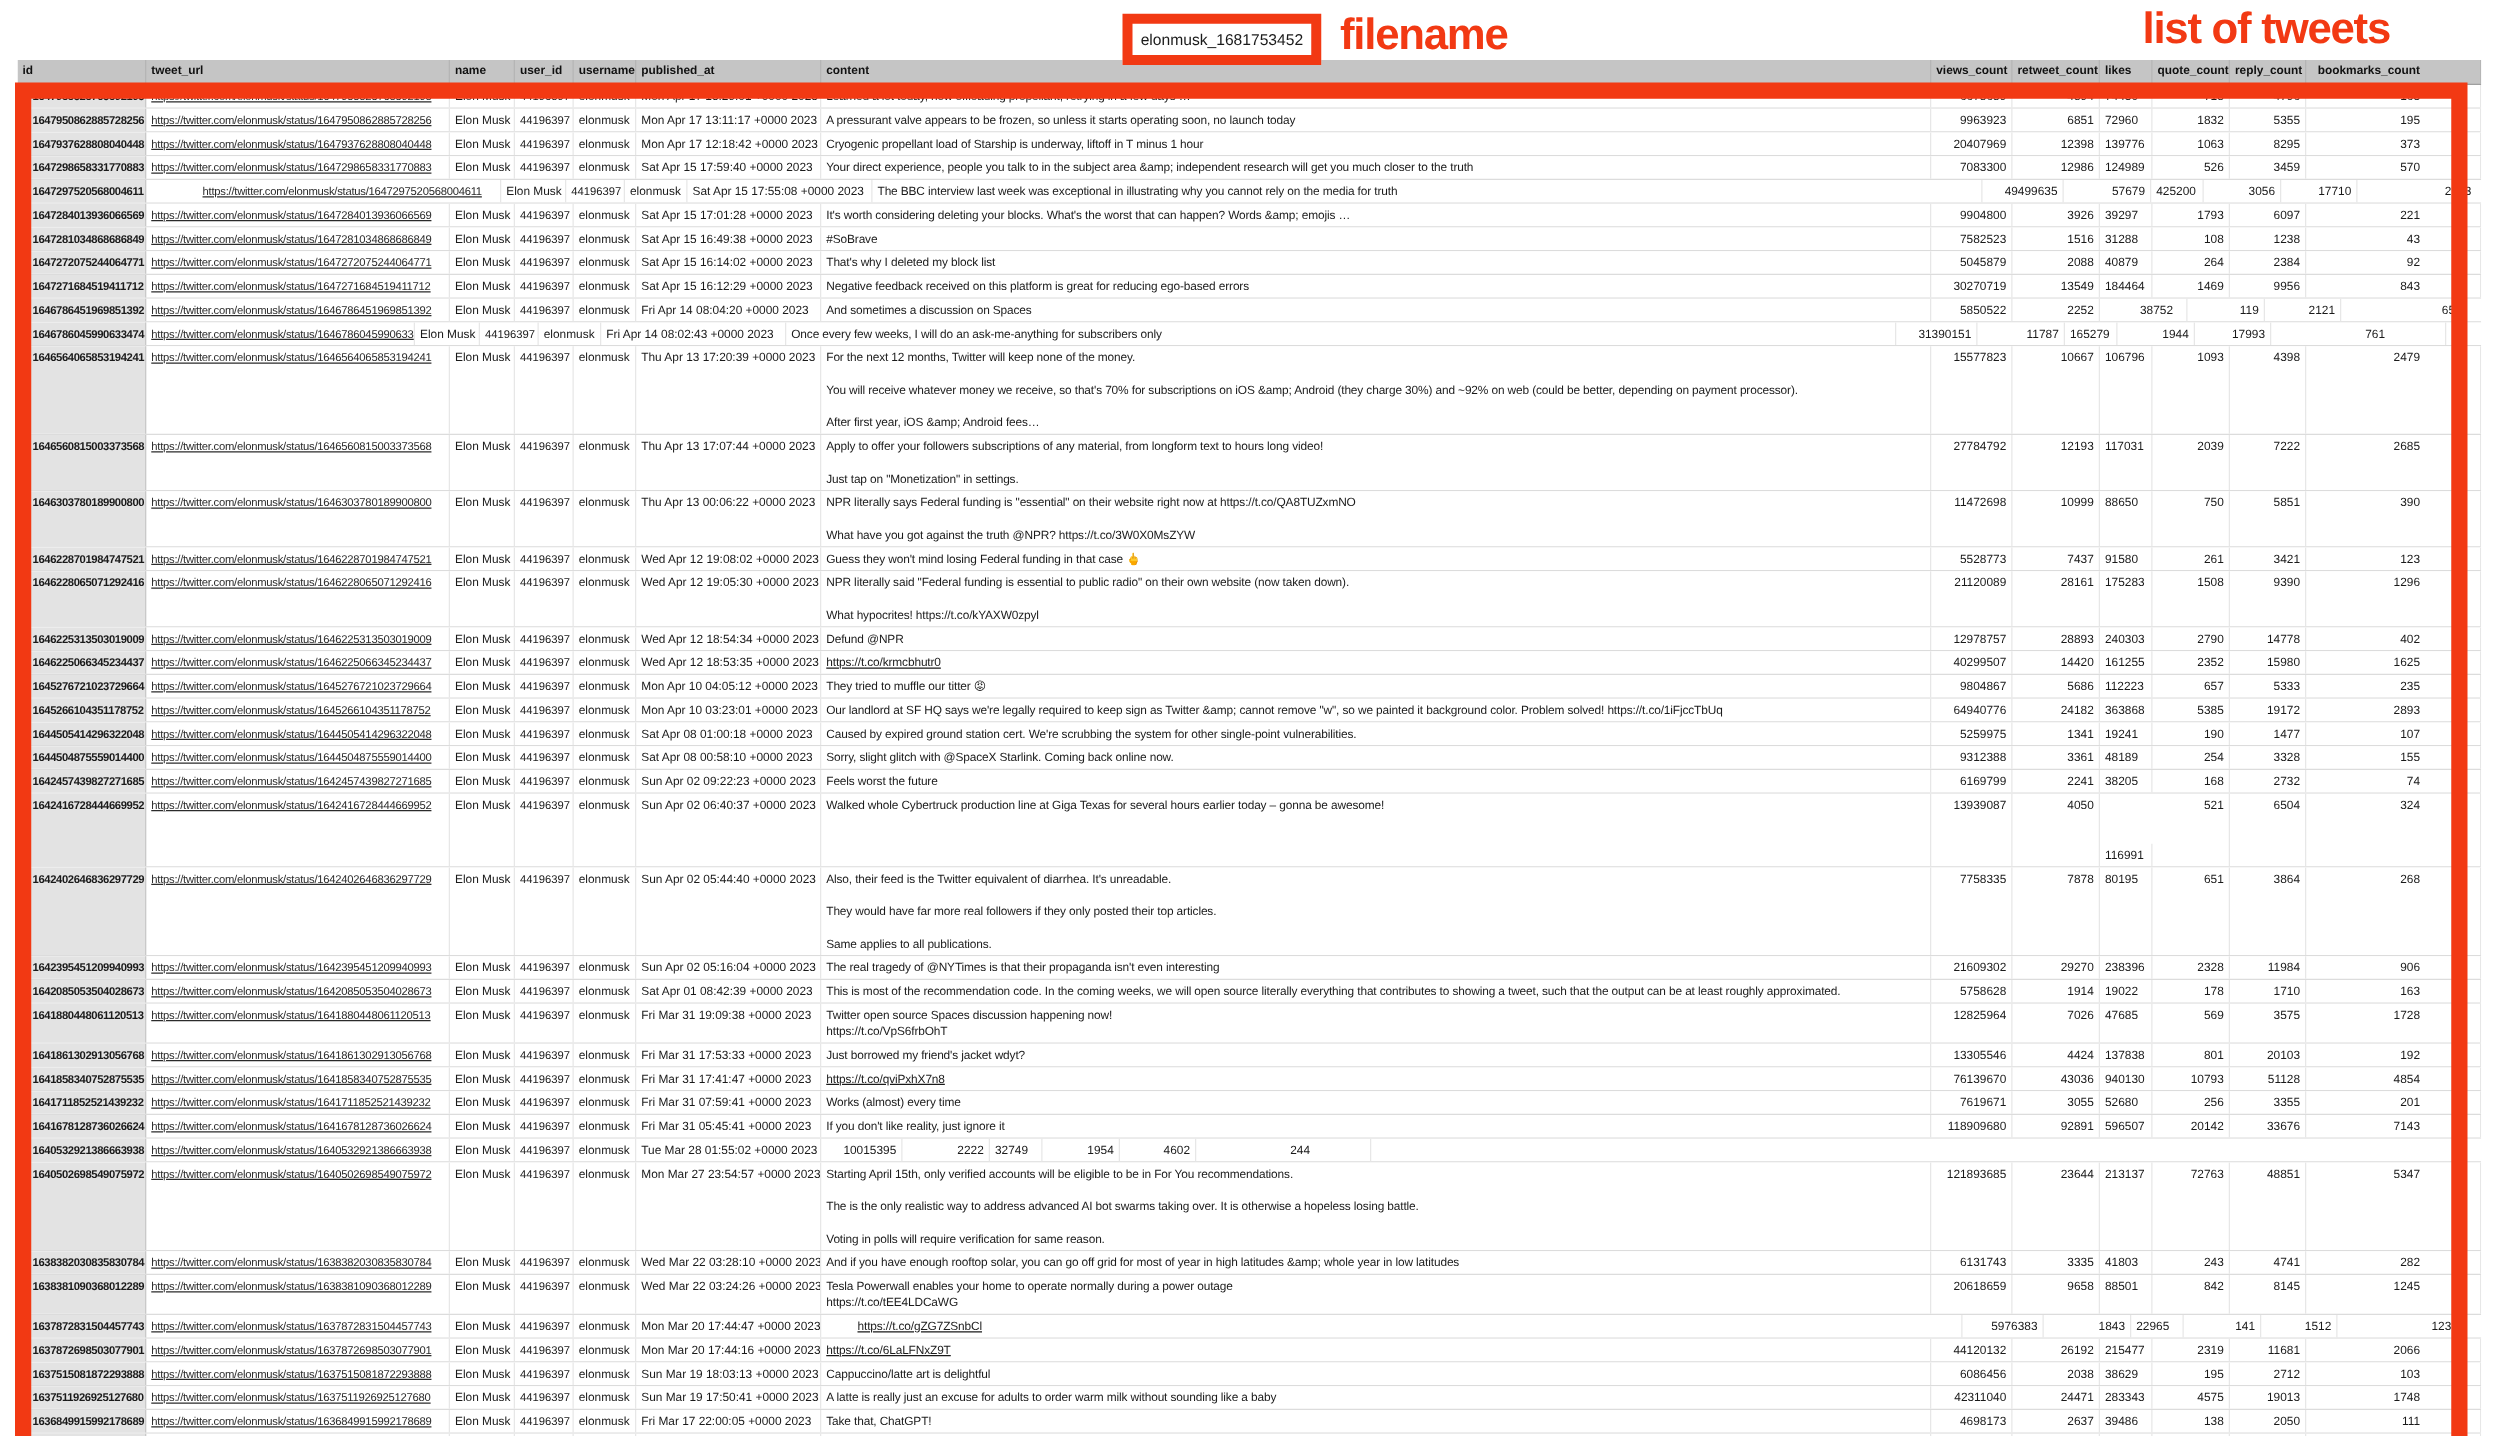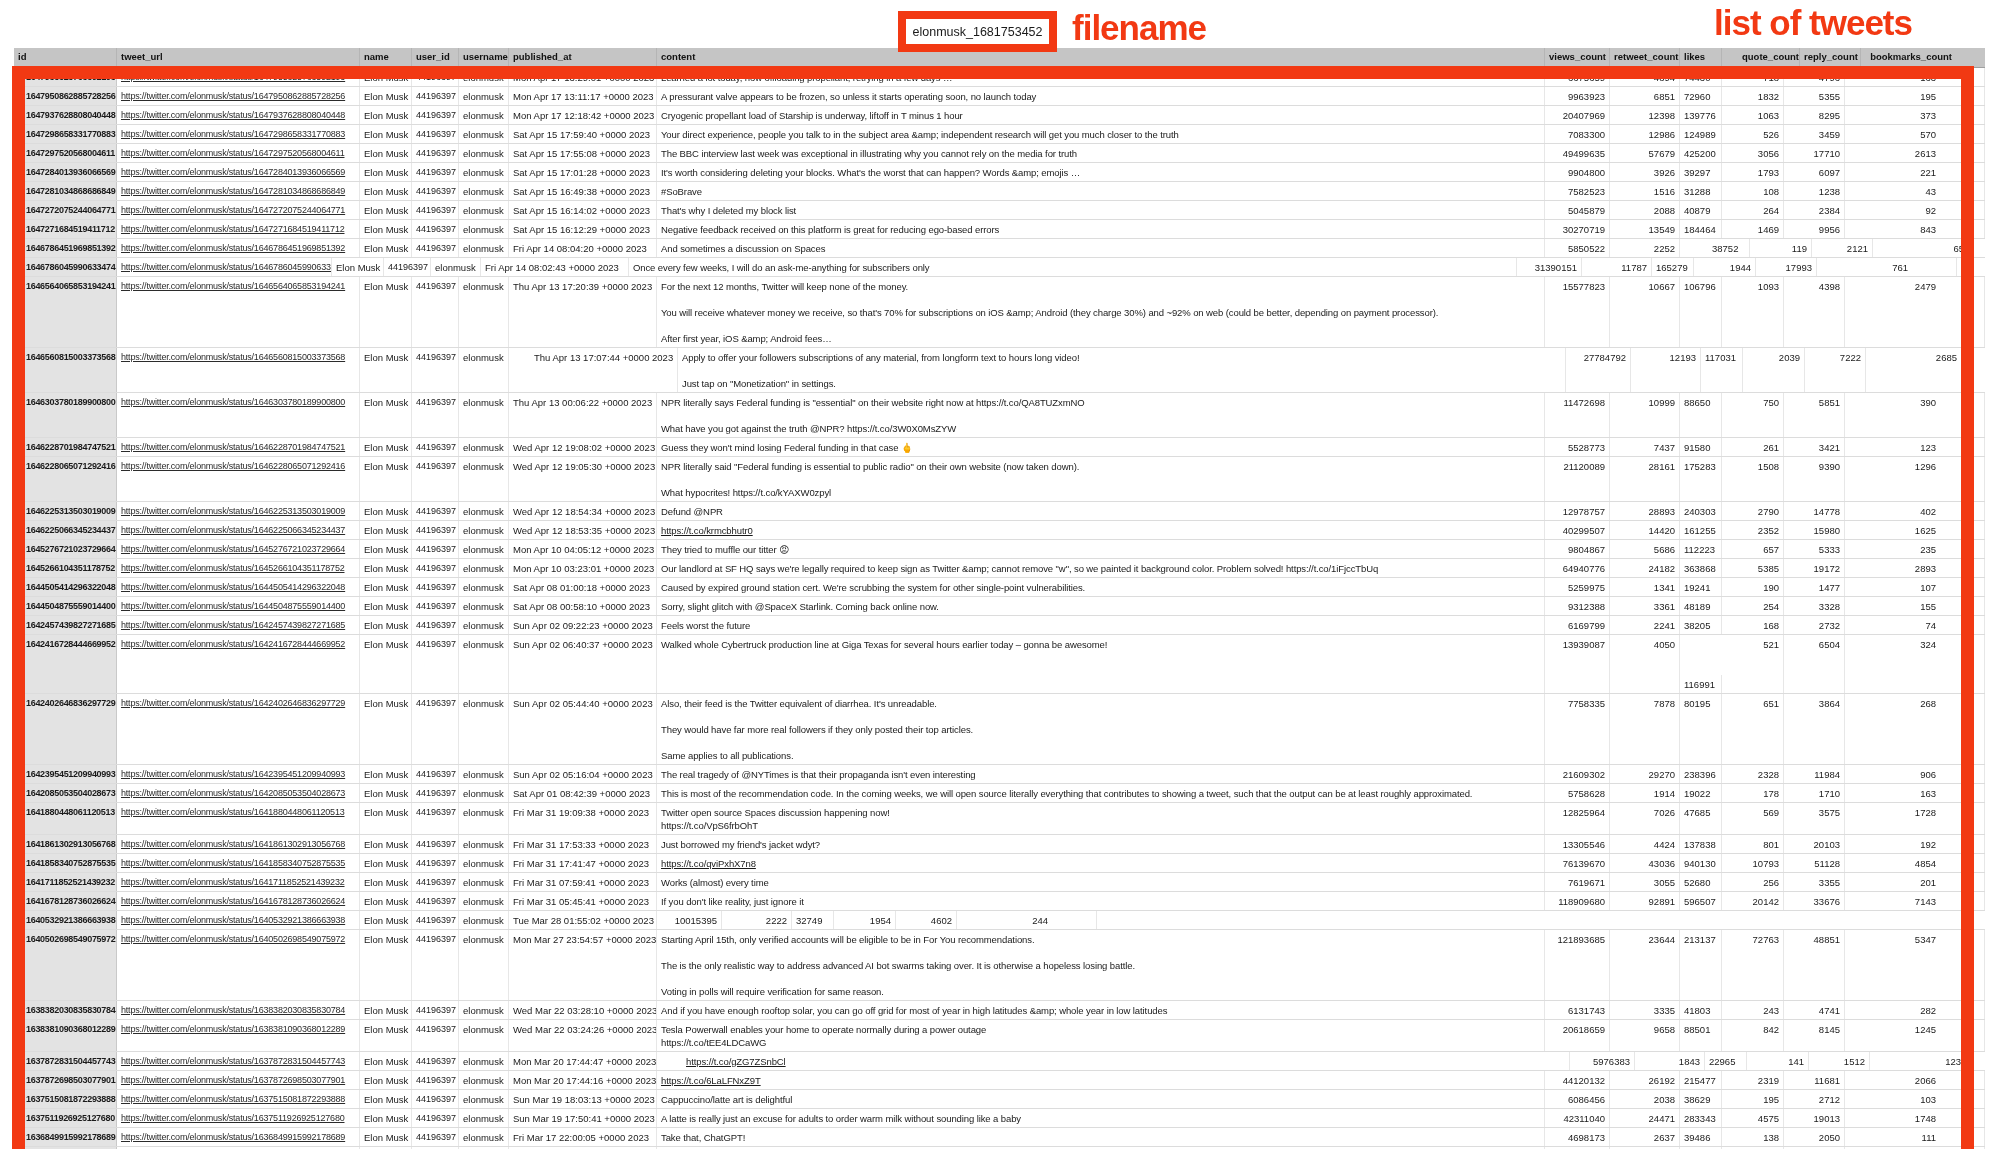--- a/index.html
+++ b/index.html
@@ -79,21 +79,21 @@
       <div class="hcell" style="width: 103px;">id</div>
       <div class="hcell" style="width: 243px;">tweet_url</div>
       <div class="hcell" style="width: 52px;">name</div>
       <div class="hcell" style="width: 47px;">user_id</div>
       <div class="hcell" style="width: 50px;">username</div>
       <div class="hcell" style="width: 148px;">published_at</div>
       <div class="hcell" style="width: 888px;">content</div>
       <div class="hcell c-num" style="width: 65px;">views_count</div>
       <div class="hcell c-num" style="width: 70px;">retweet_count</div>
       <div class="hcell" style="width: 42px;">likes</div>
-      <div class="hcell c-num" style="width: 62px; margin-left: 16px;">quote_count</div>
+      <div class="hcell c-num" style="width: 62px;">quote_count</div>
       <div class="hcell c-num" style="width: 61px;">reply_count</div>
       <div class="hcell c-num c-bm" style="width: 140px;">bookmarks_count</div>
     </div>
   <div id="rows-container">
       <div class="row">
         <div class="cell c-id" style="width: 103px;">1647955325763592193</div>
         <div class="cell c-url" style="width: 243px;">https://twitter.com/elonmusk/status/1647955325763592193</div>
         <div class="cell " style="width: 52px;">Elon Musk</div>
         <div class="cell c-user" style="width: 47px;">44196397</div>
         <div class="cell " style="width: 50px;">elonmusk</div>
@@ -146,21 +146,21 @@
         <div class="cell c-content" style="width: 888px;">Your direct experience, people you talk to in the subject area &amp;amp; independent research will get you much closer to the truth</div>
         <div class="cell c-num" style="width: 65px;">7083300</div>
         <div class="cell c-num" style="width: 70px;">12986</div>
         <div class="cell " style="width: 42px;">124989</div>
         <div class="cell c-num" style="width: 62px;">526</div>
         <div class="cell c-num" style="width: 61px;">3459</div>
         <div class="cell c-num c-bm" style="width: 140px;">570</div>
       </div>
       <div class="row">
         <div class="cell c-id" style="width: 103px;">1647297520568004611</div>
-        <div class="cell c-url" style="width: 243px;">https://twitter.com/elonmusk/status/1647297520568004611</div>
+        <div class="cell c-url" style="width: 243px; margin-left: 41px;">https://twitter.com/elonmusk/status/1647297520568004611</div>
         <div class="cell " style="width: 52px;">Elon Musk</div>
         <div class="cell c-user" style="width: 47px;">44196397</div>
         <div class="cell " style="width: 50px;">elonmusk</div>
         <div class="cell " style="width: 148px;">Sat Apr 15 17:55:08 +0000 2023</div>
         <div class="cell c-content" style="width: 888px;">The BBC interview last week was exceptional in illustrating why you cannot rely on the media for truth</div>
         <div class="cell c-num" style="width: 65px;">49499635</div>
         <div class="cell c-num" style="width: 70px;">57679</div>
         <div class="cell " style="width: 42px;">425200</div>
         <div class="cell c-num" style="width: 62px;">3056</div>
         <div class="cell c-num" style="width: 61px;">17710</div>
@@ -274,21 +274,21 @@
         <div class="cell c-num" style="width: 62px;">1093</div>
         <div class="cell c-num" style="width: 61px;">4398</div>
         <div class="cell c-num c-bm" style="width: 140px;">2479</div>
       </div>
       <div class="row">
         <div class="cell c-id" style="width: 103px;">1646560815003373568</div>
         <div class="cell c-url" style="width: 243px;">https://twitter.com/elonmusk/status/1646560815003373568</div>
         <div class="cell " style="width: 52px;">Elon Musk</div>
         <div class="cell c-user" style="width: 47px;">44196397</div>
         <div class="cell " style="width: 50px;">elonmusk</div>
-        <div class="cell " style="width: 148px; margin-left: 21px;">Thu Apr 13 17:07:44 +0000 2023</div>
+        <div class="cell " style="width: 148px;">Thu Apr 13 17:07:44 +0000 2023</div>
         <div class="cell c-content" style="width: 888px;">Apply to offer your followers subscriptions of any material, from longform text to hours long video!
 
 Just tap on "Monetization" in settings.</div>
         <div class="cell c-num" style="width: 65px;">27784792</div>
         <div class="cell c-num" style="width: 70px;">12193</div>
         <div class="cell " style="width: 42px;">117031</div>
         <div class="cell c-num" style="width: 62px;">2039</div>
         <div class="cell c-num" style="width: 61px;">7222</div>
         <div class="cell c-num c-bm" style="width: 140px;">2685</div>
       </div>

